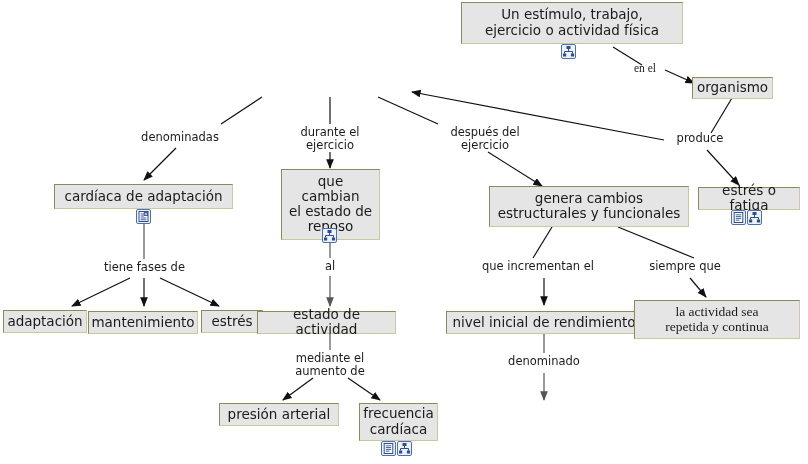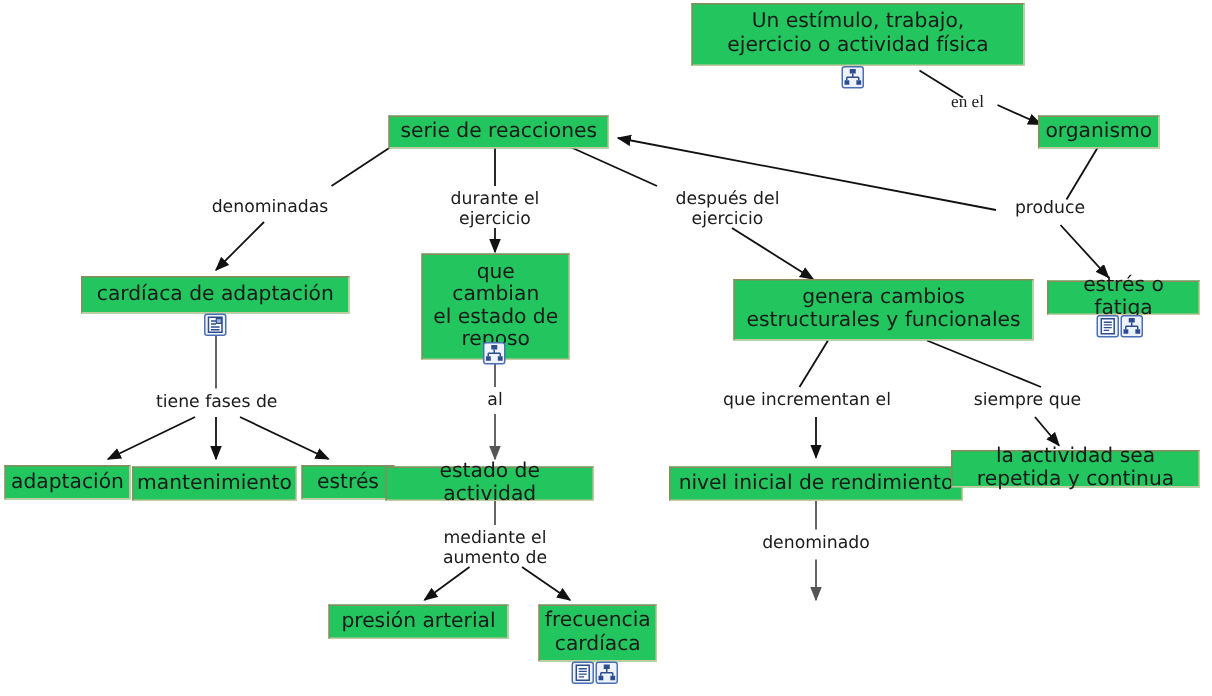--- a/index.html
+++ b/index.html
@@ -10,21 +10,21 @@
     position:relative;
     overflow:hidden;
     -webkit-font-smoothing:antialiased;
   }
   #cmap{position:absolute;left:0;top:0;width:808px;height:464px;}
   svg.links{position:absolute;left:0;top:0;width:808px;height:464px;pointer-events:none;}
 
   .node{
     position:absolute;
     box-sizing:border-box;
-    background:#22c55e;
+    background:#e5e5e5;
     border:1px solid #8a8a5c;
     border-right-color:#c9c9a0;
     border-bottom-color:#c9c9a0;
     color:#1a1a1a;
     font-size:13.5px;
     line-height:15px;
     text-align:center;
     padding:2px 5px 3px 5px;
     display:flex;
     align-items:center;
@@ -152,21 +152,20 @@
           <line x1="2.5" y1="6.5" x2="2.5" y2="8.5" stroke="#2d4d8f" stroke-width="1"></line>
           <line x1="10.5" y1="6.5" x2="10.5" y2="8.5" stroke="#2d4d8f" stroke-width="1"></line>
           <rect x="1" y="8.5" width="3.2" height="3" fill="#2d4d8f"></rect>
           <rect x="8.9" y="8.5" width="3.2" height="3" fill="#2d4d8f"></rect>
         </svg>
     </span>
   </div>
 
   <div class="node" style="left:692px;top:77px;width:81px;height:22px;">organismo</div>
 
-  <div class="node" style="left:259px;top:77px;width:147px;height:22px;">serie de reacciones</div>
 
   <div class="node" style="left:54px;top:184px;width:179px;height:25px;">cardíaca de adaptación</div>
   <div class="icons" style="left:136px;top:209px;">
     <span class="ricon">
       <svg viewBox="0 0 13 13">
           <rect x="2" y="1.5" width="9" height="10" fill="#ffffff" stroke="#2d4d8f" stroke-width="1"></rect>
           <line x1="3.6" y1="4" x2="7" y2="4" stroke="#2d4d8f" stroke-width="0.9"></line>
           <line x1="3.6" y1="6" x2="7" y2="6" stroke="#2d4d8f" stroke-width="0.9"></line>
           <line x1="3.6" y1="8" x2="9.4" y2="8" stroke="#2d4d8f" stroke-width="0.9"></line>
           <line x1="3.6" y1="9.8" x2="9.4" y2="9.8" stroke="#2d4d8f" stroke-width="0.9"></line>
@@ -222,21 +221,21 @@
   <div class="node" style="left:3px;top:310px;width:84px;height:23px;">adaptación</div>
 
   <div class="node" style="left:88px;top:311px;width:110px;height:23px;">mantenimiento</div>
 
   <div class="node" style="left:201px;top:310px;width:62px;height:23px;">estrés</div>
 
   <div class="node" style="left:257px;top:311px;width:139px;height:23px;">estado de actividad</div>
 
   <div class="node" style="left:446px;top:311px;width:196px;height:23px;">nivel inicial de rendimiento</div>
 
-  <div class="node two-line" style="left:634px;top:300px;width:166px;height:25px;z-index:7;">la actividad sea
+  <div class="node two-line" style="left:634px;top:300px;width:166px;height:39px;z-index:7;font-family:Liberation Serif, serif;">la actividad sea
 repetida y continua</div>
 
   <div class="node" style="left:219px;top:403px;width:120px;height:23px;">presión arterial</div>
 
   <div class="node two-line" style="left:359px;top:403px;width:79px;height:38px;">frecuencia
 cardíaca</div>
   <div class="icons" style="left:381px;top:441px;">
     <span class="ricon">
       <svg viewBox="0 0 13 13">
           <rect x="2.2" y="1.5" width="8.6" height="10" fill="#ffffff" stroke="#2d4d8f" stroke-width="1"></rect>

